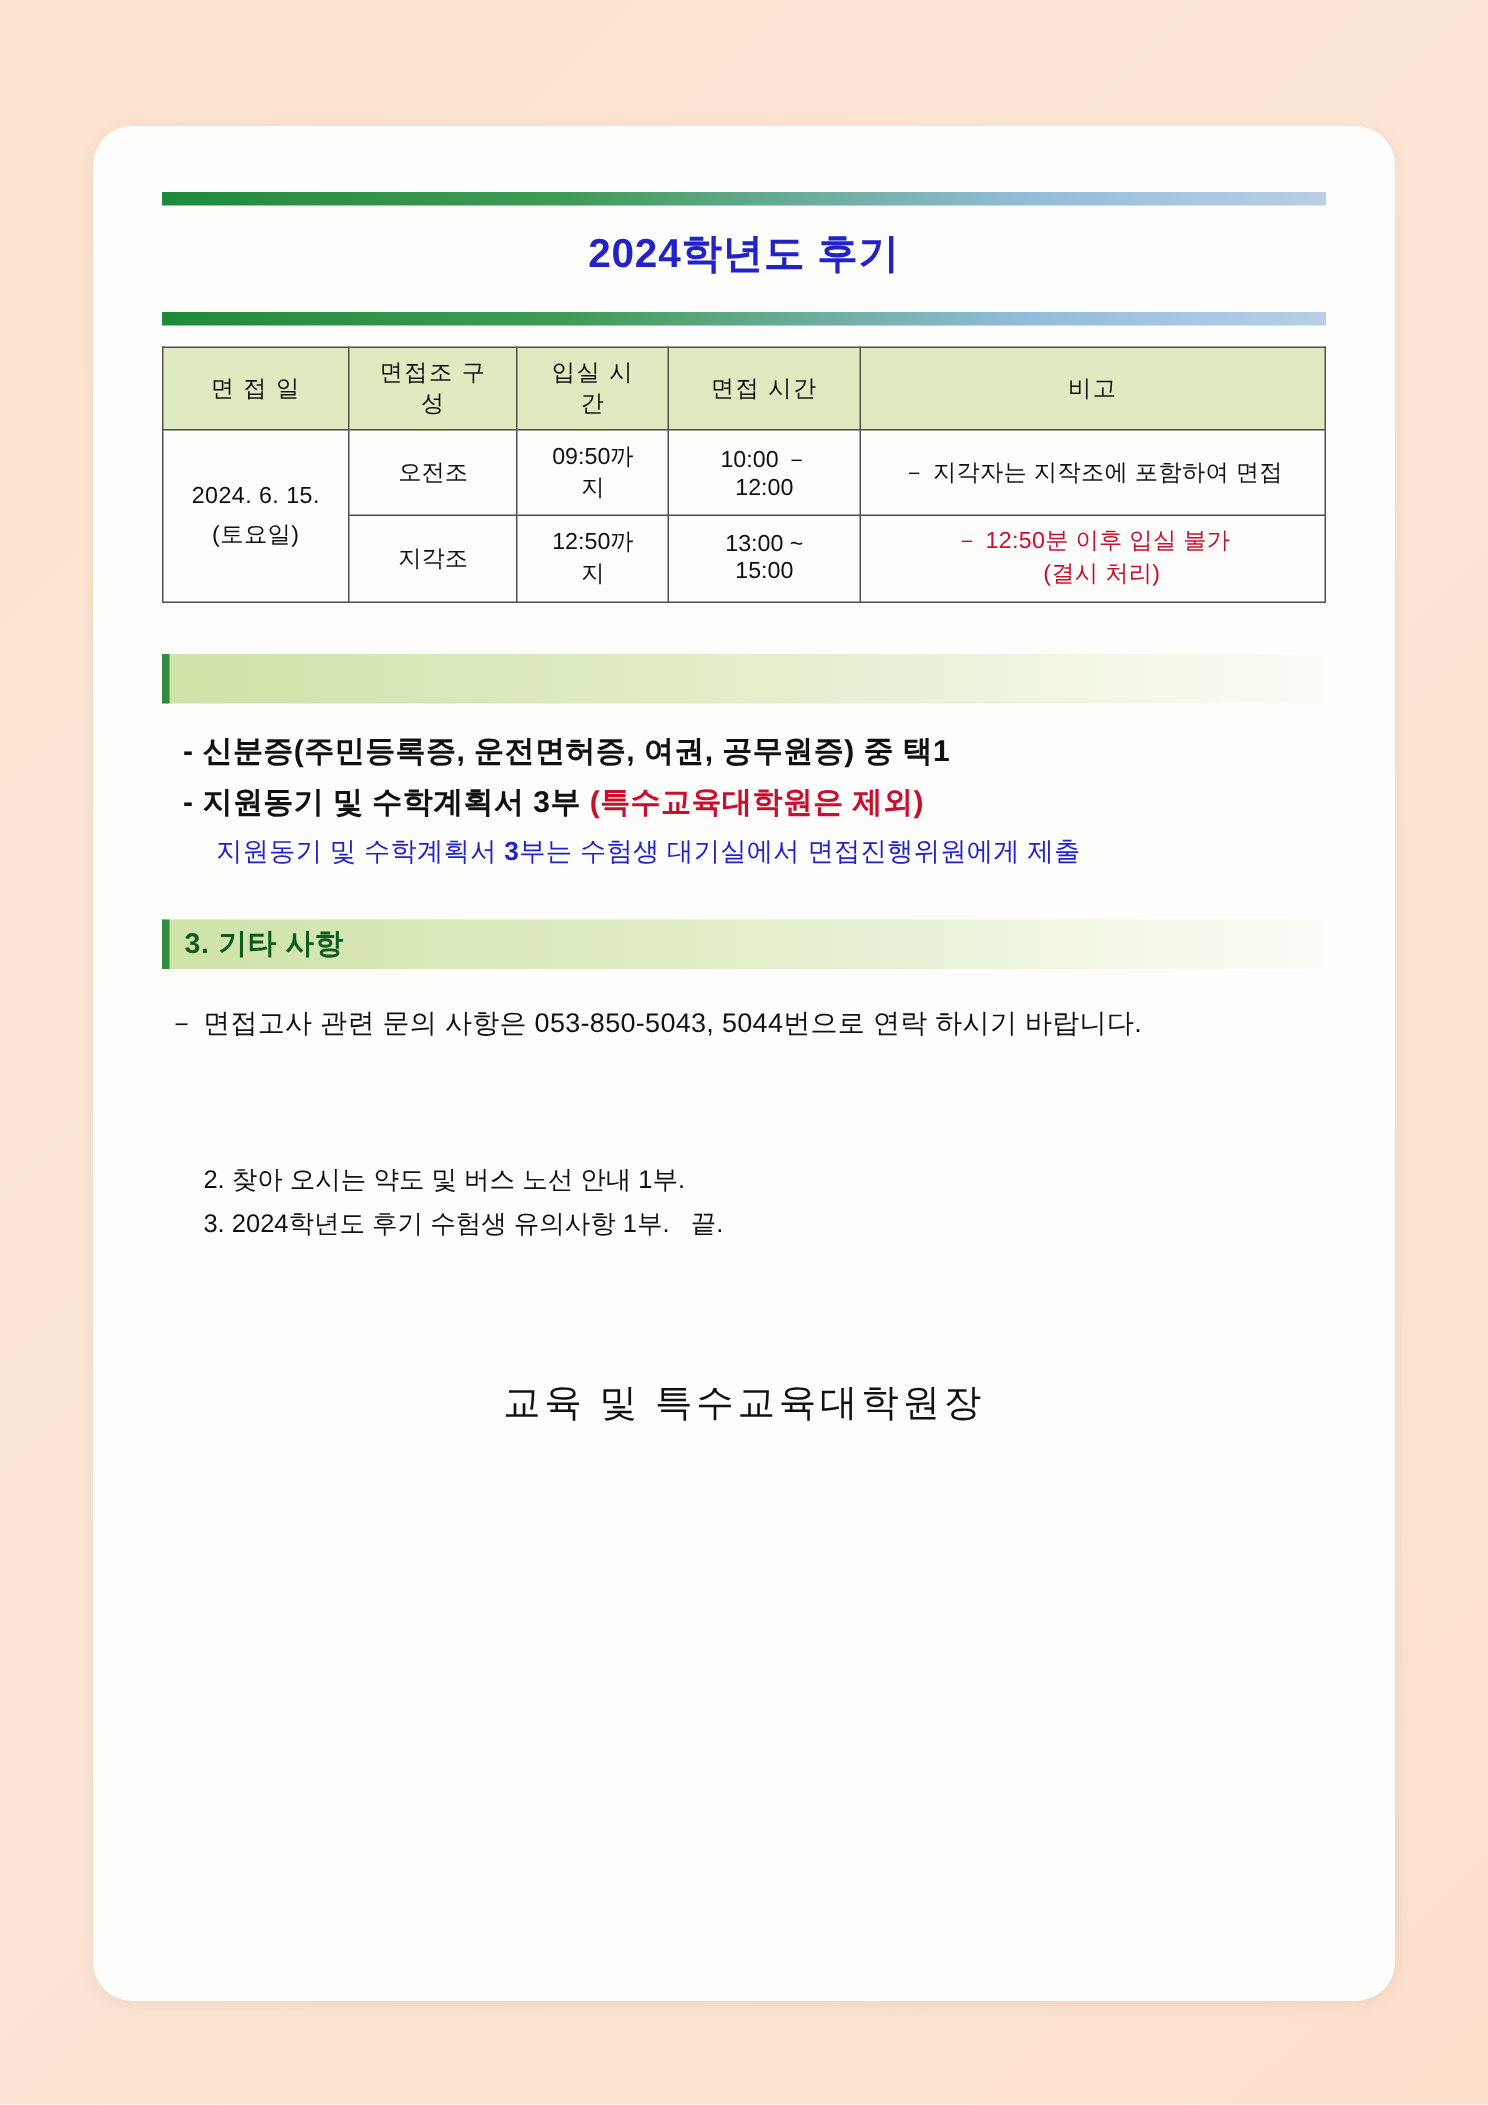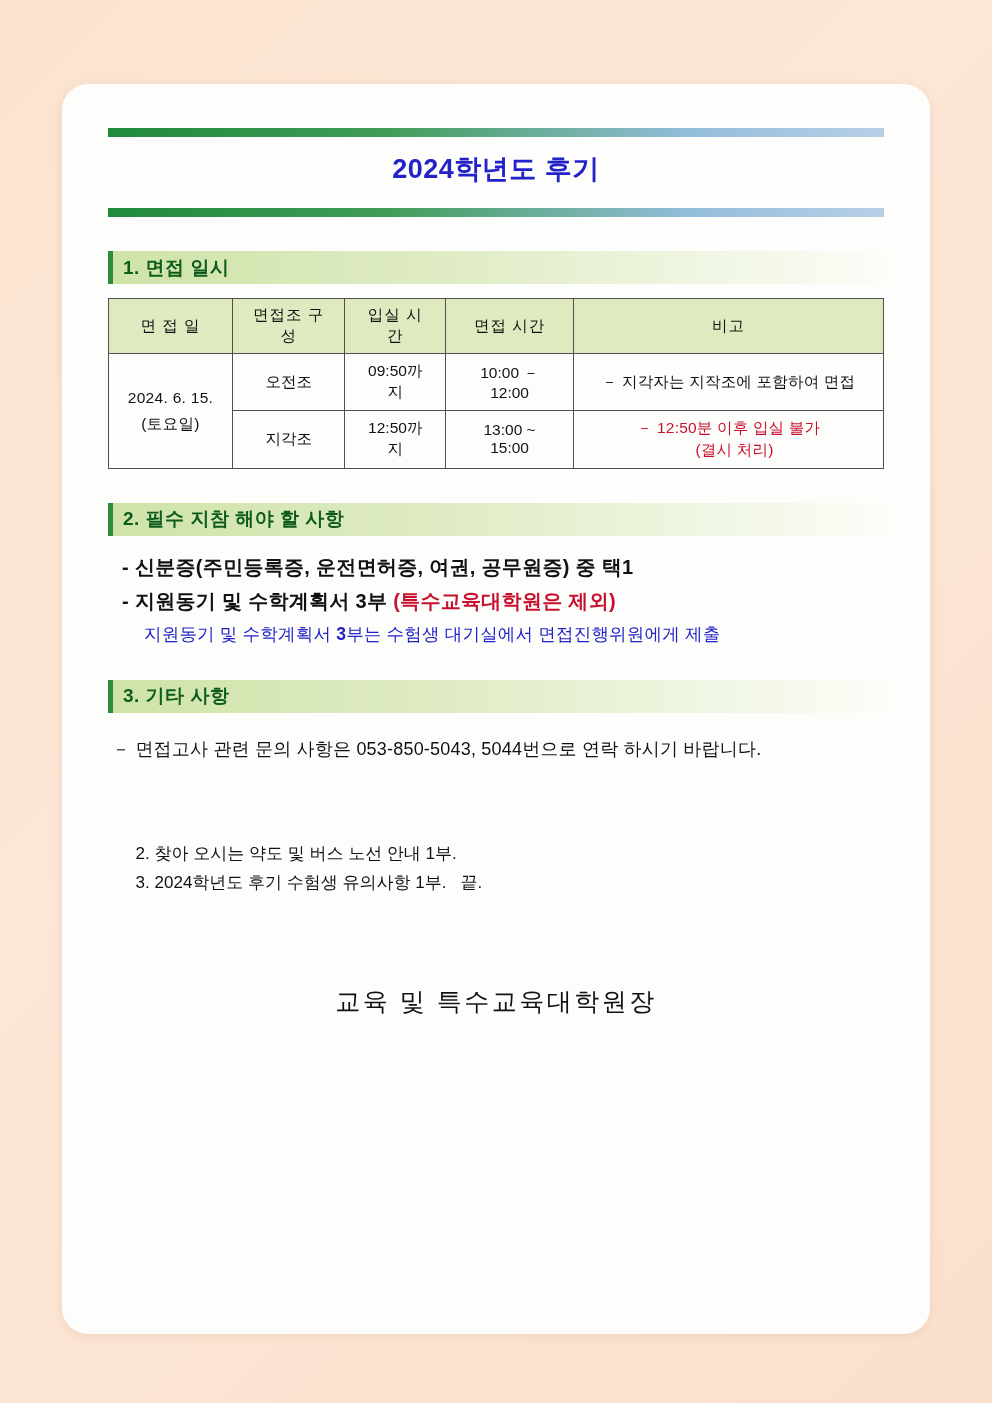--- a/index.html
+++ b/index.html
@@ -181,24 +181,20 @@
   <div class="inner">
 
     <div class="title-block">
       <div class="rule"></div>
       <div class="title-text">
         <div class="title-line1">2024학년도 후기</div>
       </div>
       <div class="rule bottom"></div>
     </div>
 
-    <div class="section-head">
-      <span class="bar"></span>
-      <span class="label">1. 면접 일시</span>
-    </div>
 
     <table class="schedule">
       <colgroup>
         <col class="col-date">
         <col class="col-group">
         <col class="col-enter">
         <col class="col-time">
         <col class="col-note">
       </colgroup>
       <thead>
@@ -228,21 +224,20 @@
           <td class="body-cell note-cell warn">
             <span>－ 12:50분 이후 입실 불가</span>
             <span class="l2">(결시 처리)</span>
           </td>
         </tr>
       </tbody>
     </table>
 
     <div class="section-head">
       <span class="bar"></span>
-      <span class="label">2. 필수 지참 해야 할 사항</span>
     </div>
 
     <div class="bullets">
       <div class="bullet-row">
         <span class="dash">-</span><span>신분증(주민등록증, 운전면허증, 여권, 공무원증) 중 택1</span>
       </div>
       <div class="bullet-row">
         <span class="dash">-</span><span>지원동기 및 수학계획서 3부 </span><span class="accent">(특수교육대학원은 제외)</span>
       </div>
       <div class="subnote">

